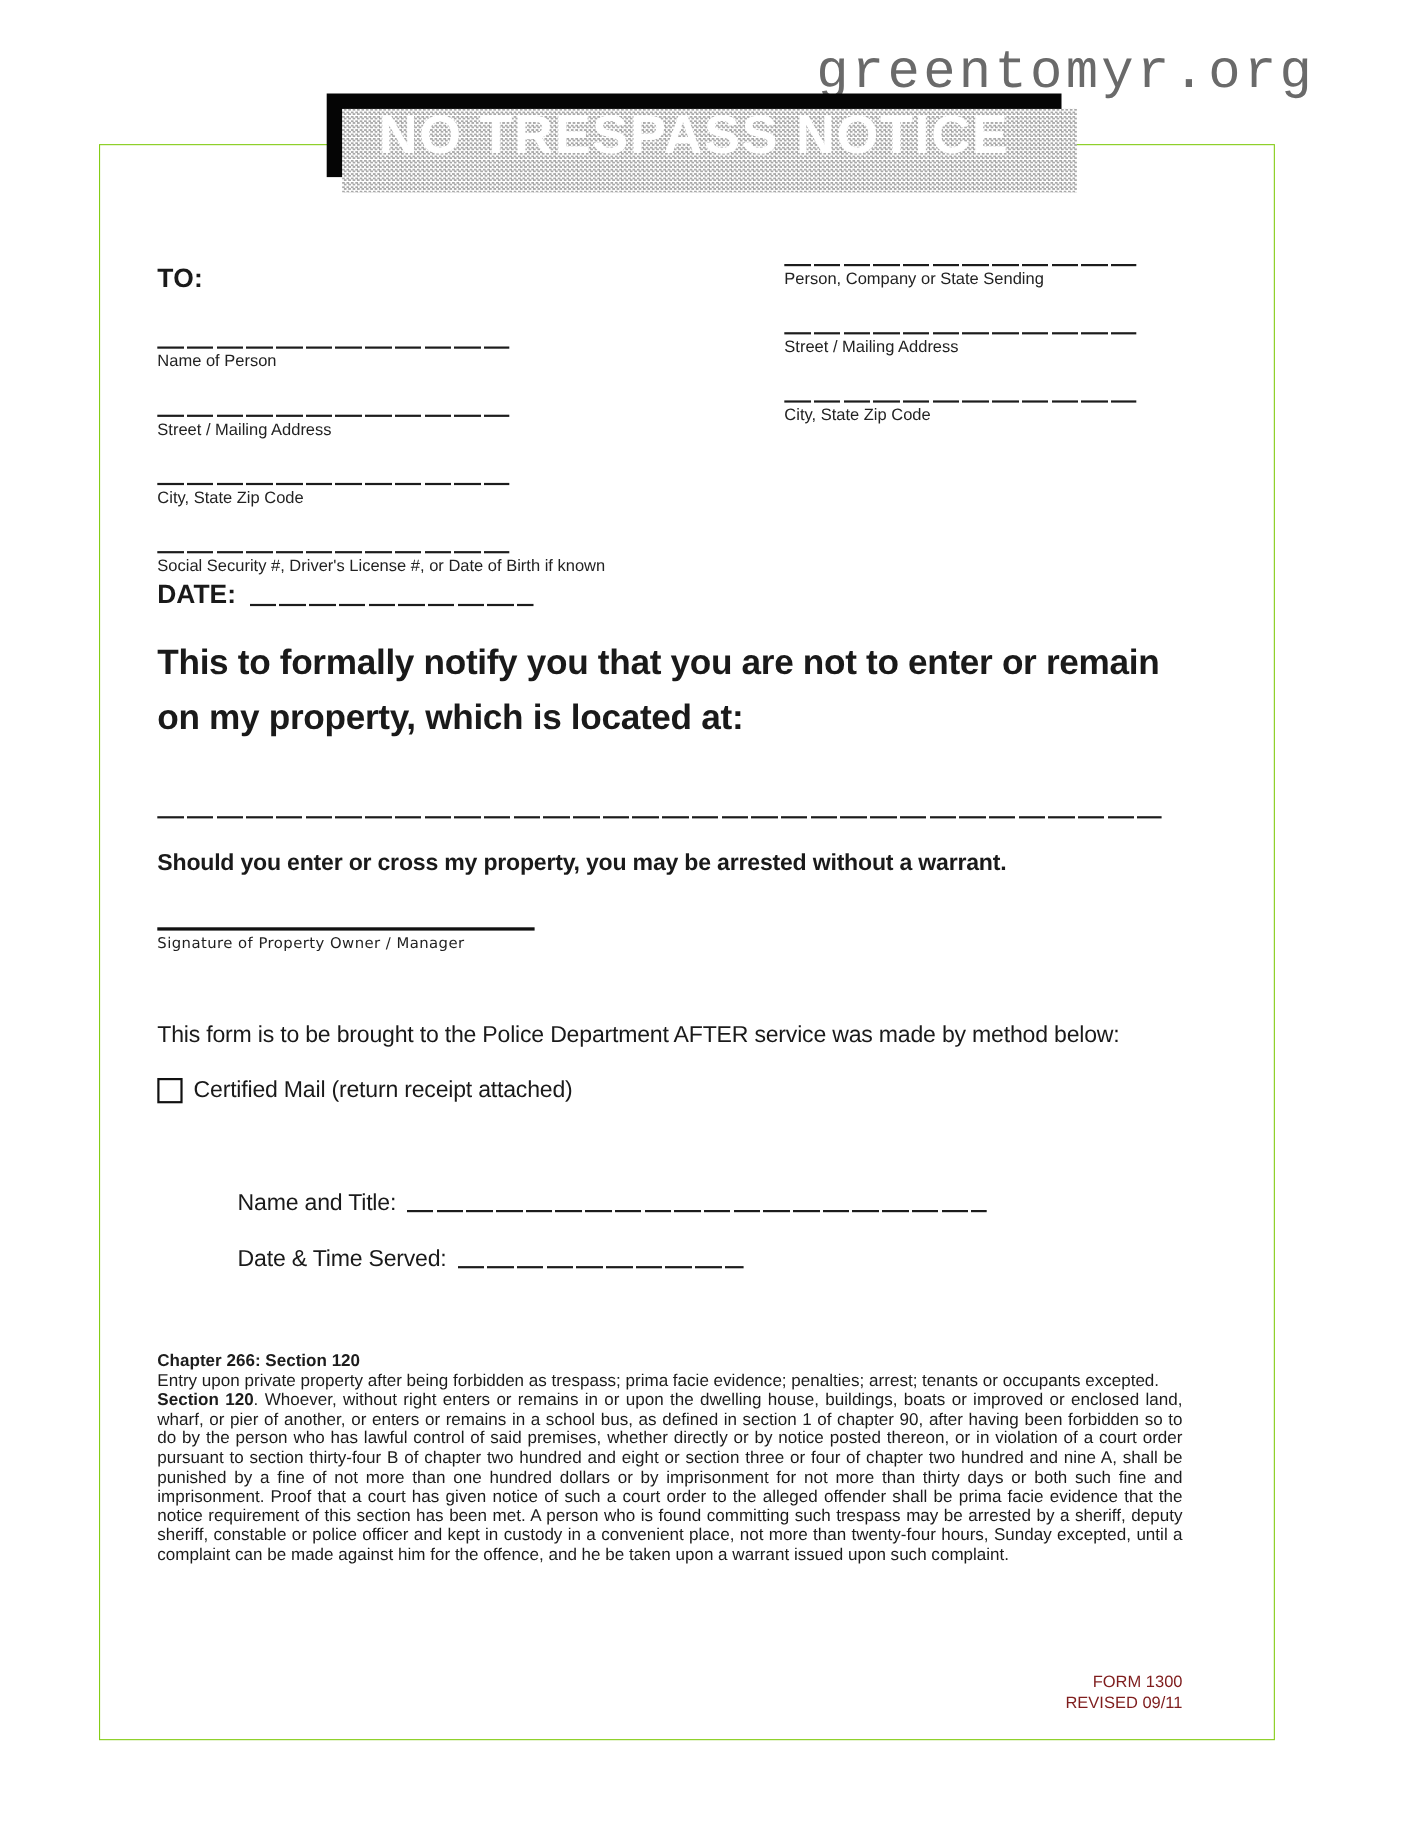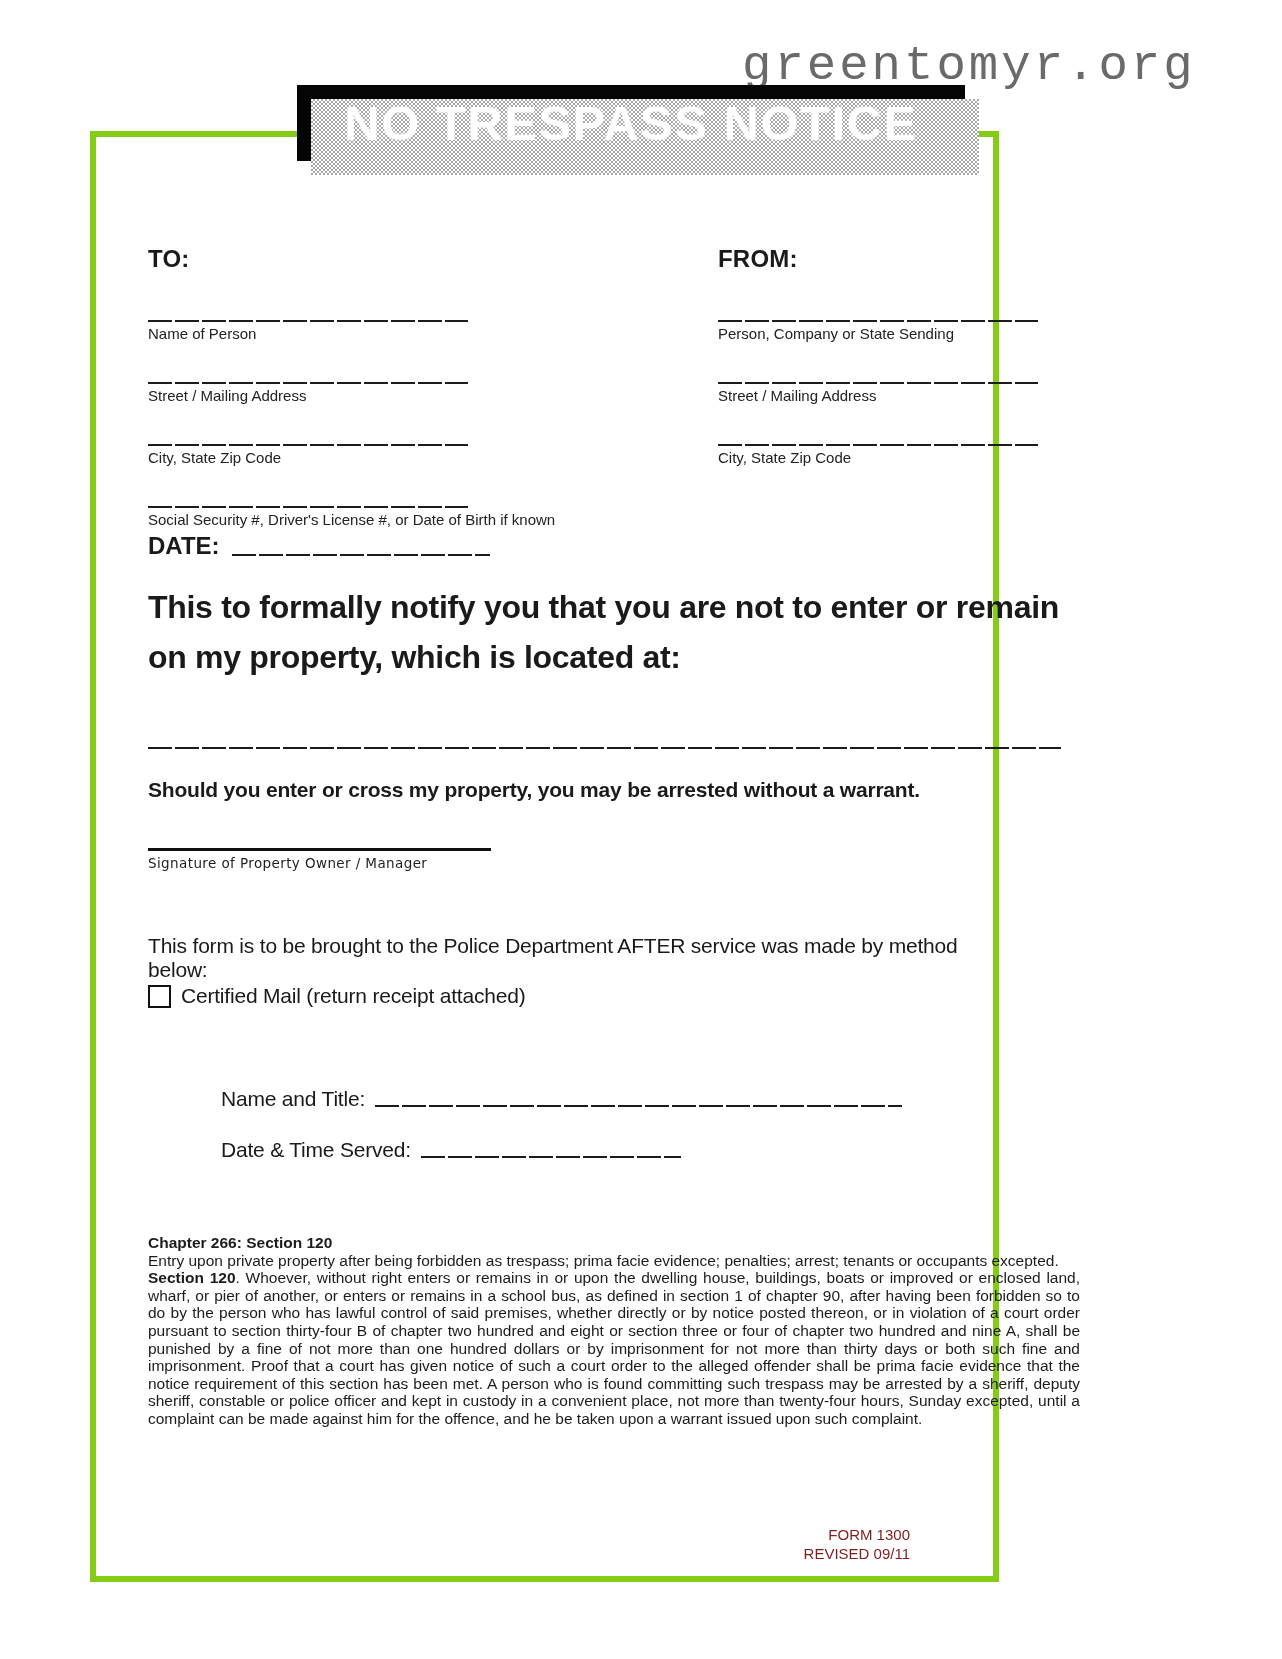--- a/index.html
+++ b/index.html
@@ -49,23 +49,23 @@
     color: #ffffff;
     font-size: 49px;
     font-weight: bold;
     letter-spacing: 1.5px;
     white-space: nowrap;
   }
   .form-box {
     position: absolute;
     left: 90px;
     top: 131px;
-    width: 909px;
+    width: 1069px;
     height: 1451px;
-    border: 6px solid #84cc16;
+    border: 1px solid #84cc16;
   }
   .abs { position: absolute; }
   .sec-heading { font-size: 24px; font-weight: bold; letter-spacing: 0.2px; margin-bottom: 47px; }
   .col { position: absolute; top: 108px; width: 320px; }
   .col-to { left: 52px; }
   .col-from { left: 622px; }
   .field { margin-bottom: 40px; }
   .uline {
     height: 2px;
     background: repeating-linear-gradient(90deg, #1c1c1c 0 24px, rgba(0,0,0,0) 24px 27px);
@@ -155,21 +155,20 @@
         <div class="uline"></div>
         <div class="caption">City, State Zip Code</div>
       </div>
       <div class="field">
         <div class="uline"></div>
         <div class="caption">Social Security #, Driver's License #, or Date of Birth if known</div>
       </div>
     </div>
 
     <div class="col col-from">
-      <div class="sec-heading">FROM:</div>
       <div class="field">
         <div class="uline"></div>
         <div class="caption">Person, Company or State Sending</div>
       </div>
       <div class="field">
         <div class="uline"></div>
         <div class="caption">Street / Mailing Address</div>
       </div>
       <div class="field">
         <div class="uline"></div>

